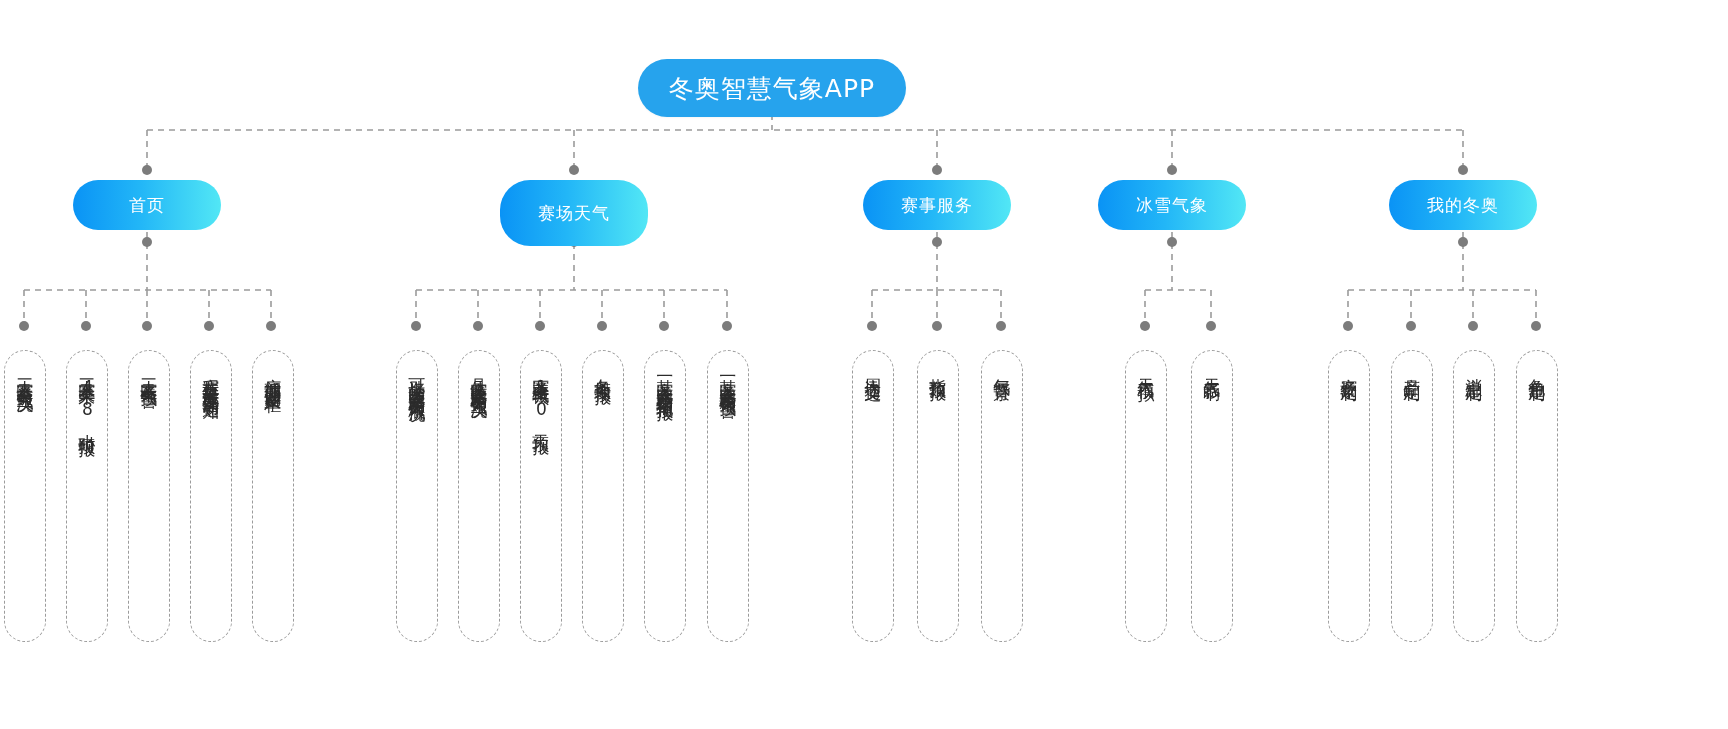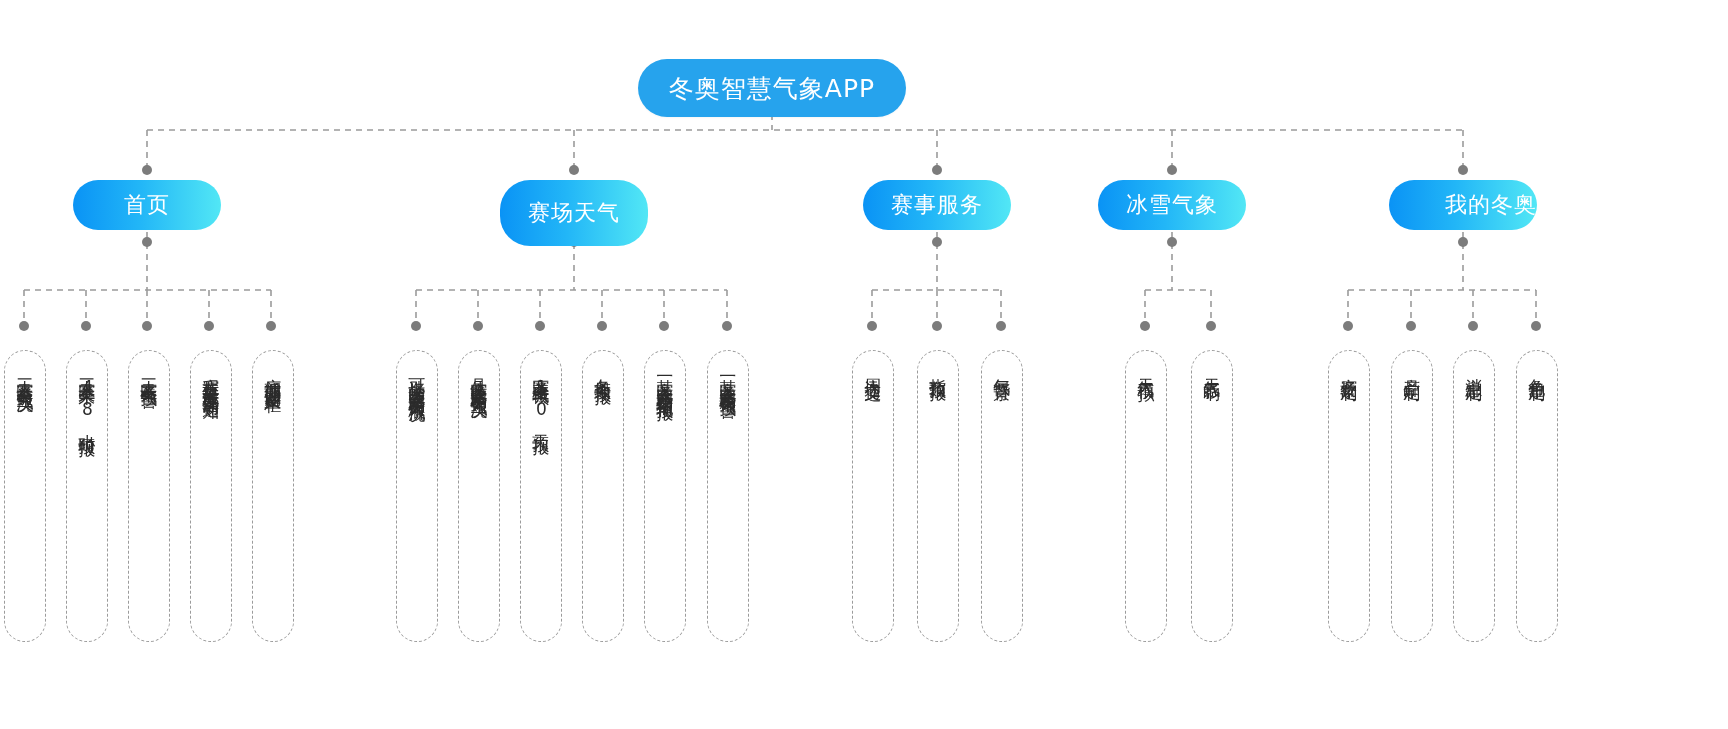--- a/index.html
+++ b/index.html
@@ -28,21 +28,21 @@
     box-shadow:0 1px 2px rgba(0,0,0,.04);
   }
 
   
   .cat-node{
     position:absolute;
     background:linear-gradient(90deg,#0a93f5 0%,#22b6f7 45%,#52e7f5 100%);
     border-radius:30px;
     display:flex;align-items:center;justify-content:center;
     color:#fff;
-    font-size:22px;
+    font-size:17px;
     letter-spacing:1px;
   }
 
   
   .leaf-node{
     position:absolute;
     border:1.6px dashed #9b9b9b;
     border-radius:26px;
     box-sizing:border-box;
     display:flex;
@@ -154,21 +154,21 @@
   </div>
   <div class="cat-node" style="left:500px;top:180px;width:148px;height:66px;">
     <span>赛场天气</span>
   </div>
   <div class="cat-node" style="left:863px;top:180px;width:148px;height:50px;">
     <span>赛事服务</span>
   </div>
   <div class="cat-node" style="left:1098px;top:180px;width:148px;height:50px;font-family:Liberation Serif, serif;">
     <span>冰雪气象</span>
   </div>
-  <div class="cat-node" style="left:1389px;top:180px;width:148px;height:50px;justify-content:flex-end;">
+  <div class="cat-node" style="left:1389px;top:180px;width:148px;height:50px;">
     <span>我的冬奥</span>
   </div>
 
   <div class="leaf-node" style="left:4px;top:350px;width:42px;height:292px;">
     <span class="leaf-label">三大赛区当前天气实况</span>
   </div>
   <div class="leaf-node" style="left:66px;top:350px;width:42px;height:292px;">
     <span class="leaf-label">三大赛区未来48小时预报</span>
   </div>
   <div class="leaf-node" style="left:128px;top:350px;width:42px;height:292px;">

